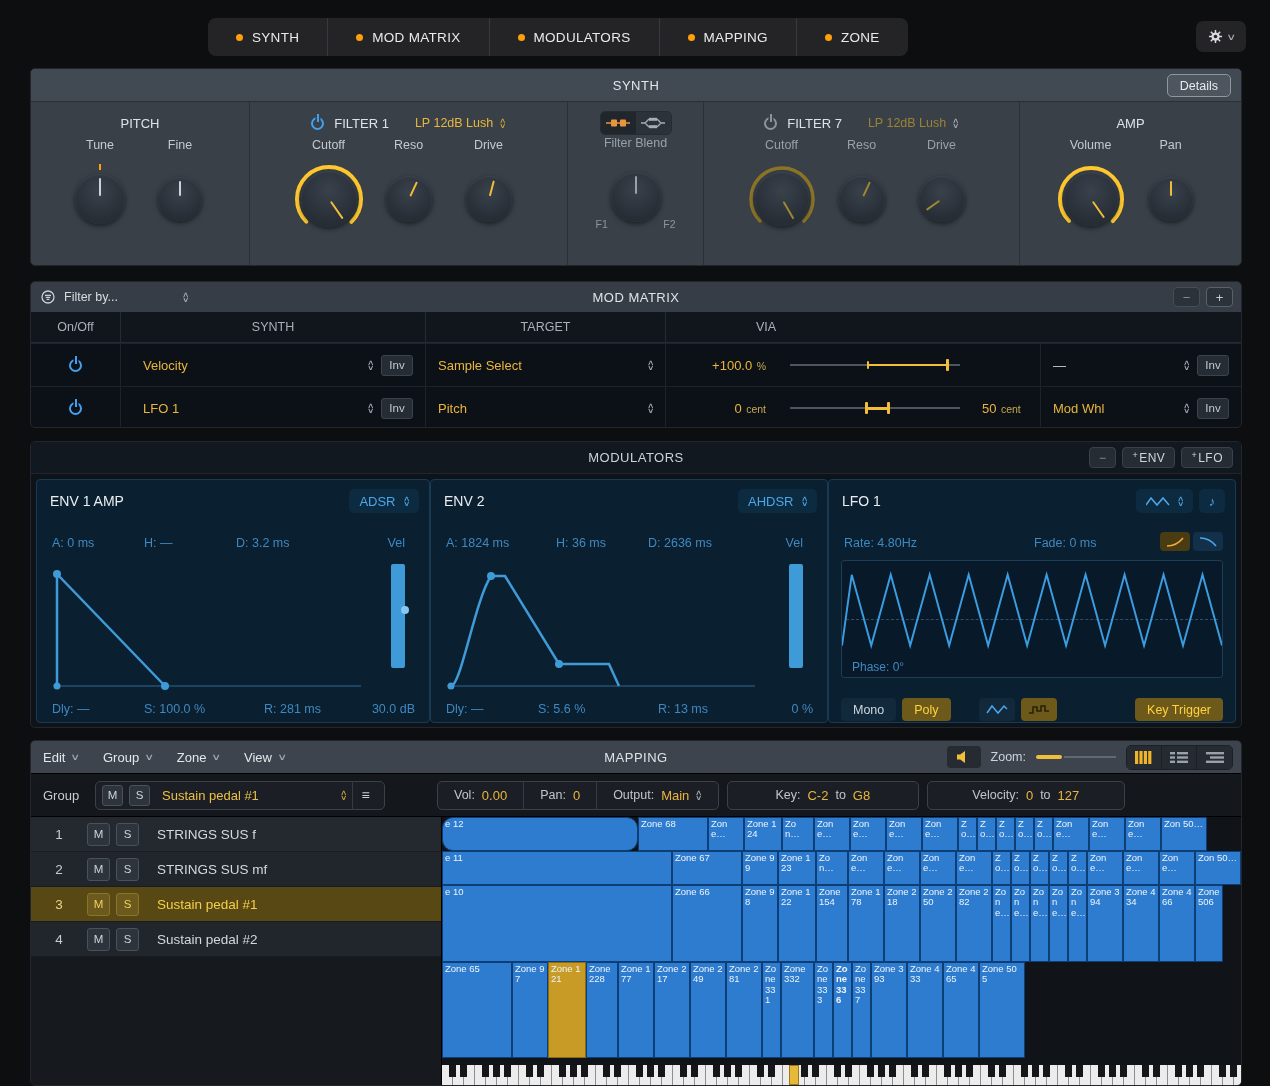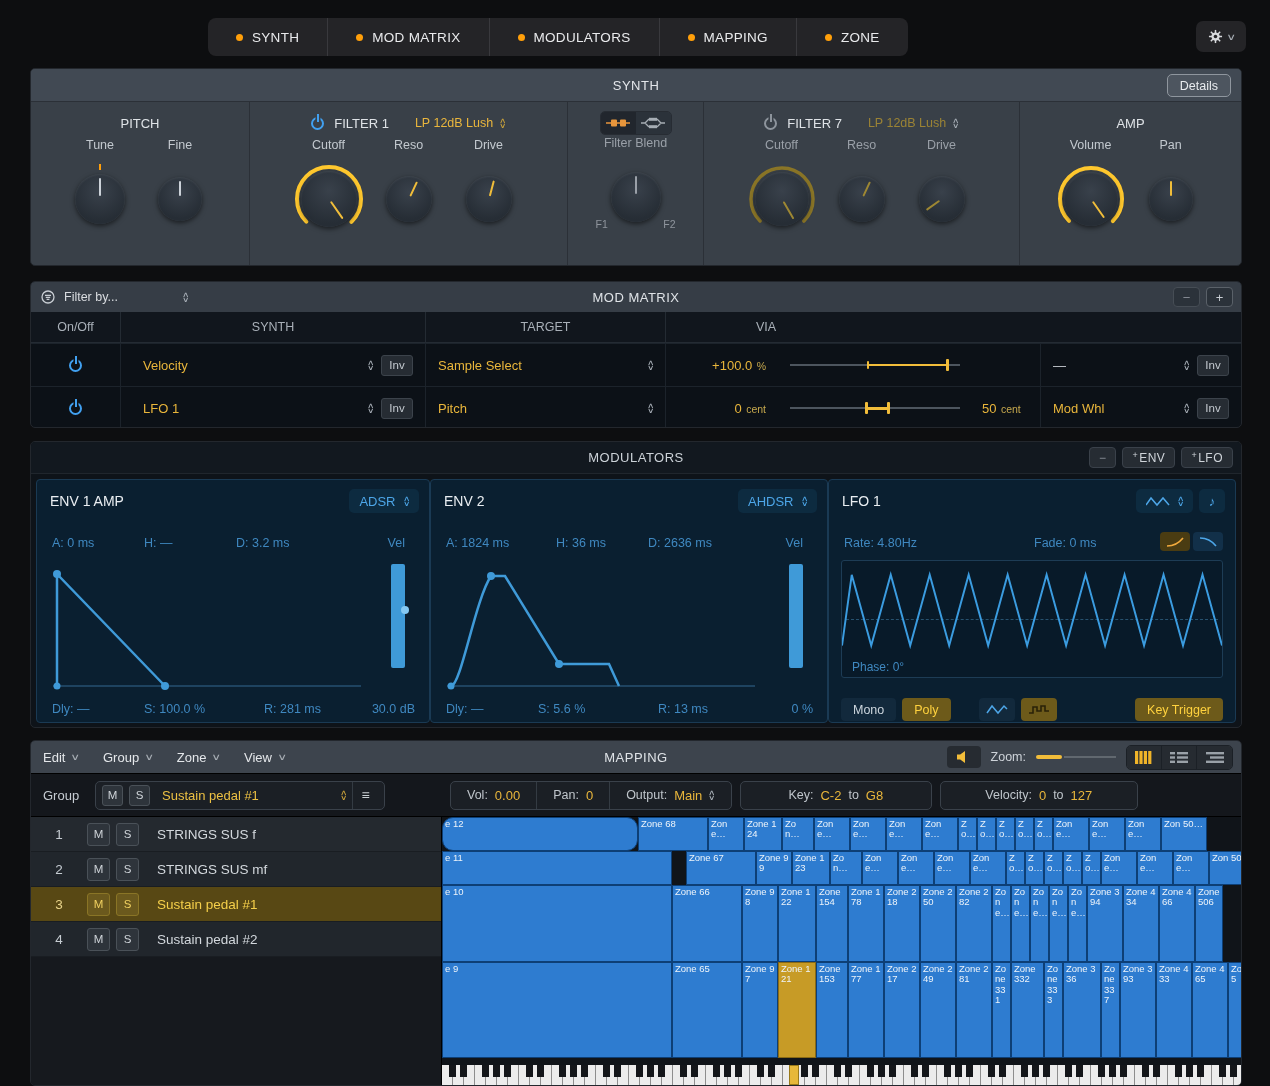--- a/index.html
+++ b/index.html
@@ -133,21 +133,21 @@
   .vbtn{width:35px;height:23px;display:grid;place-items:center;background:#262b31;border-right:1px solid #1b2026}
   .vbtn:last-child{border-right:none}
   .groupbar{height:43px;display:flex;align-items:center;padding:0 8px;background:#14171c;border-bottom:1px solid #000}
   .gb-label{font-size:13px;color:#c6ccd2;margin-left:4px;width:52px}
   .gbox{height:29px;border:1px solid #3a414a;border-radius:5px;display:flex;align-items:center;background:#1b1f25}
   .box-name{width:290px;padding:0 6px;gap:6px}
   .msbtn{width:21px;height:21px;background:#2e343b;border:1px solid #4a5158;border-radius:3px;font-size:11.5px;color:#cfd4d9;display:grid;place-items:center;flex:0 0 auto}
   .gname-sel{flex:1;display:flex;align-items:center;gap:8px;padding-left:6px;color:#ecc043;font-size:13px}
   .gname-sel .ud{margin-left:auto}
   .burger{width:26px;height:100%;display:grid;place-items:center;border-left:1px solid #343b43;color:#c9ced3;font-size:14px}
-  .box-vpo{margin-left:65px}
+  .box-vpo{margin-left:52px}
   .gcell{padding:0 16px;display:flex;gap:7px;align-items:center;height:100%;border-right:1px solid #343b43;font-size:12.5px;color:#c0c6cc}
   .gcell:last-child{border-right:none}
   .box-key{margin-left:8px;width:192px;justify-content:center;display:flex;gap:7px;font-size:12.5px;color:#c0c6cc}
   .box-vel{margin-left:8px;width:198px;justify-content:center;display:flex;gap:7px;font-size:12.5px;color:#c0c6cc}
   .map-content{position:relative;height:268px;display:flex}
   .glist{width:411px;background:#16191e;border-right:1px solid #000}
   .grow{height:35px;display:flex;align-items:center;background:#24292f;border-bottom:1px solid #191d22}
   .grow:nth-child(even){background:#21262c}
   .grow .num{width:56px;text-align:center;font-size:13.5px;color:#c6ccd2}
   .grow .msbtn{width:23px;height:23px;margin-right:6px}
@@ -829,21 +829,21 @@
               <span>Zone…</span>
             </div>
             <div class="zcell" style="width: 46px;">
               <span>Zon 50…</span>
             </div>
           </div>
           <div class="zrow" style="height: 34px;">
             <div class="zcell zleft" style="width: 230px;">
               <span>e 11</span>
             </div>
-            <div class="zcell" style="width: 70px; margin-left: 14px;">
+            <div class="zcell" style="width: 70px;">
               <span>Zone 67</span>
             </div>
             <div class="zcell" style="width: 36px;">
               <span>Zone 99</span>
             </div>
             <div class="zcell" style="width: 38px;">
               <span>Zone 123</span>
             </div>
             <div class="zcell" style="width: 32px;">
               <span>Zo n…</span>
@@ -938,34 +938,31 @@
               <span>Zone 434</span>
             </div>
             <div class="zcell" style="width: 36px;">
               <span>Zone 466</span>
             </div>
             <div class="zcell" style="width: 28px;">
               <span>Zone 506</span>
             </div>
           </div>
           <div class="zrow" style="height: 96px;">
-            <div class="zcell zleft" style="width: 230px;">
-              <span>e 9</span>
-            </div>
             <div class="zcell" style="width: 70px;">
               <span>Zone 65</span>
             </div>
             <div class="zcell" style="width: 36px;">
               <span>Zone 97</span>
             </div>
             <div class="zcell sel" style="width: 38px;">
               <span>Zone 121</span>
             </div>
             <div class="zcell" style="width: 32px;">
-              <span>Zone 153</span>
+              <span>Zone 228</span>
             </div>
             <div class="zcell" style="width: 36px;">
               <span>Zone 177</span>
             </div>
             <div class="zcell" style="width: 36px;">
               <span>Zone 217</span>
             </div>
             <div class="zcell" style="width: 36px;">
               <span>Zone 249</span>
             </div>
@@ -974,21 +971,21 @@
             </div>
             <div class="zcell" style="width: 19px;">
               <span>Zone 331</span>
             </div>
             <div class="zcell" style="width: 33px;">
               <span>Zone 332</span>
             </div>
             <div class="zcell" style="width: 19px;">
               <span>Zone 333</span>
             </div>
-            <div class="zcell" style="width: 38px;">
+            <div class="zcell" style="width: 19px; font-weight: bold;">
               <span>Zone 336</span>
             </div>
             <div class="zcell" style="width: 19px;">
               <span>Zone 337</span>
             </div>
             <div class="zcell" style="width: 36px;">
               <span>Zone 393</span>
             </div>
             <div class="zcell" style="width: 36px;">
               <span>Zone 433</span>

